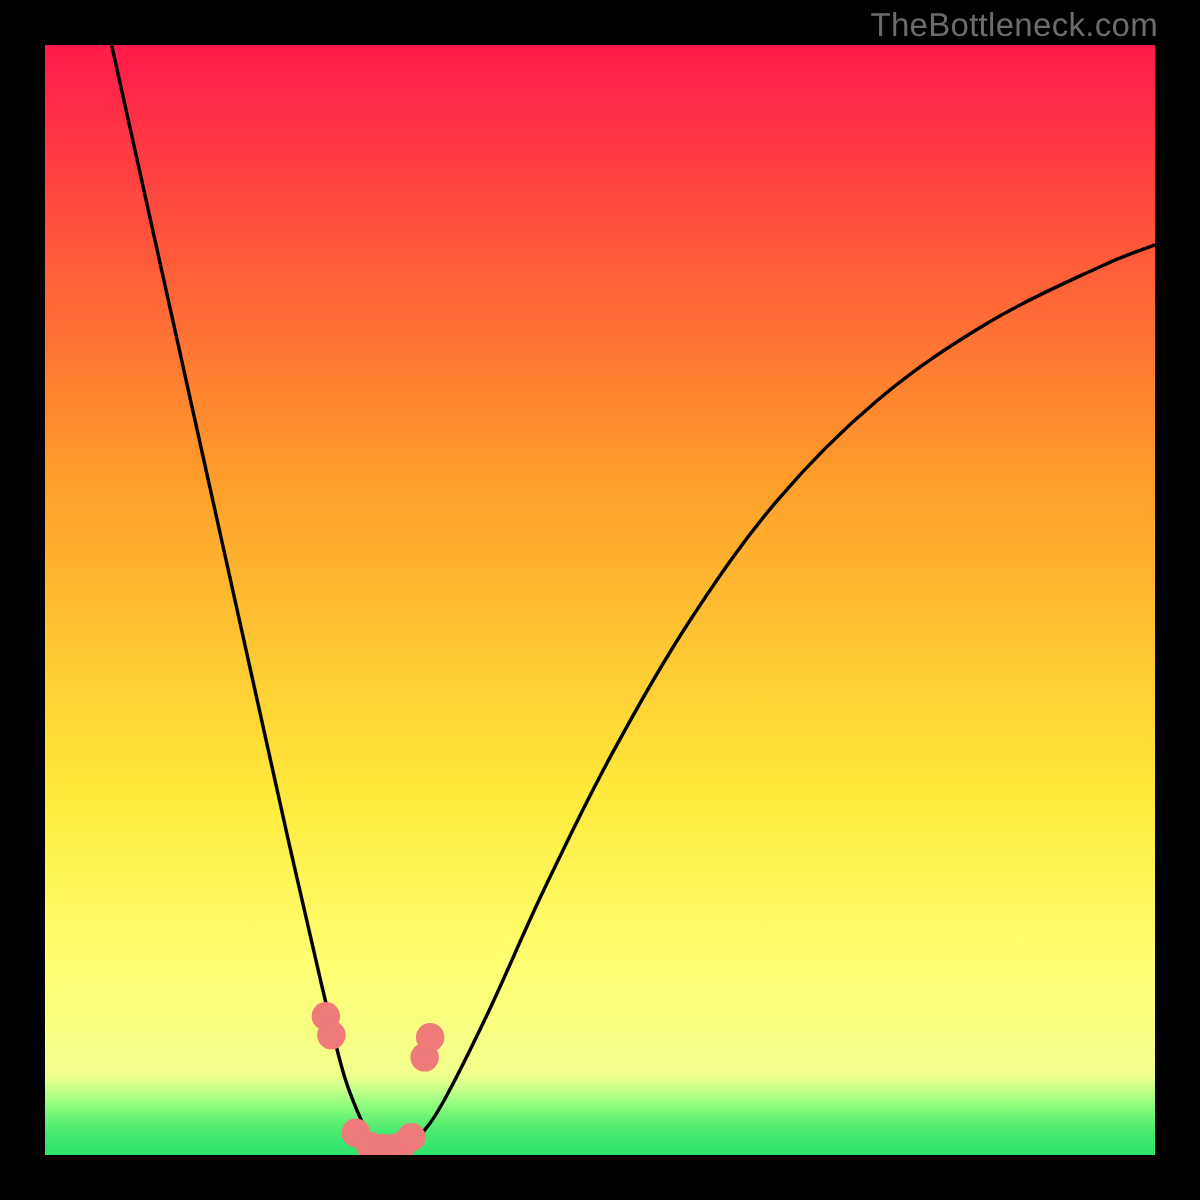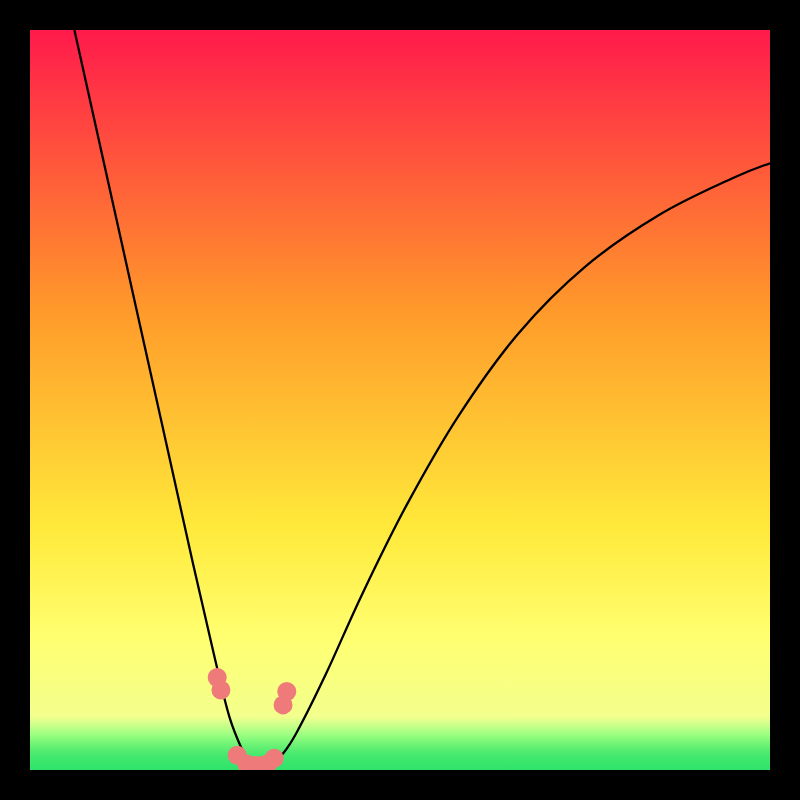--- a/index.html
+++ b/index.html
@@ -42,20 +42,21 @@
     color: #6c6c6c;
     font-weight: 400;
     letter-spacing: 0.2px;
   }
 </style>
 </head>
 <body>
 
 <div class="outer">
 
+  <div class="watermark">TheBottleneck.com</div>
 
   <div class="plot-area">
 
     <svg class="gradient" viewBox="0 0 740 740" preserveAspectRatio="none">
       <defs>
         <linearGradient id="bg" x1="0" y1="0" x2="0" y2="1">
           <stop id="g0" offset="0%" stop-color="#ff1a4b"></stop>
           <stop id="g1" offset="38%" stop-color="#ff9a2a"></stop>
           <stop id="g2" offset="67%" stop-color="#ffe93a"></stop>
           <stop id="g3" offset="82%" stop-color="#ffff70"></stop>

